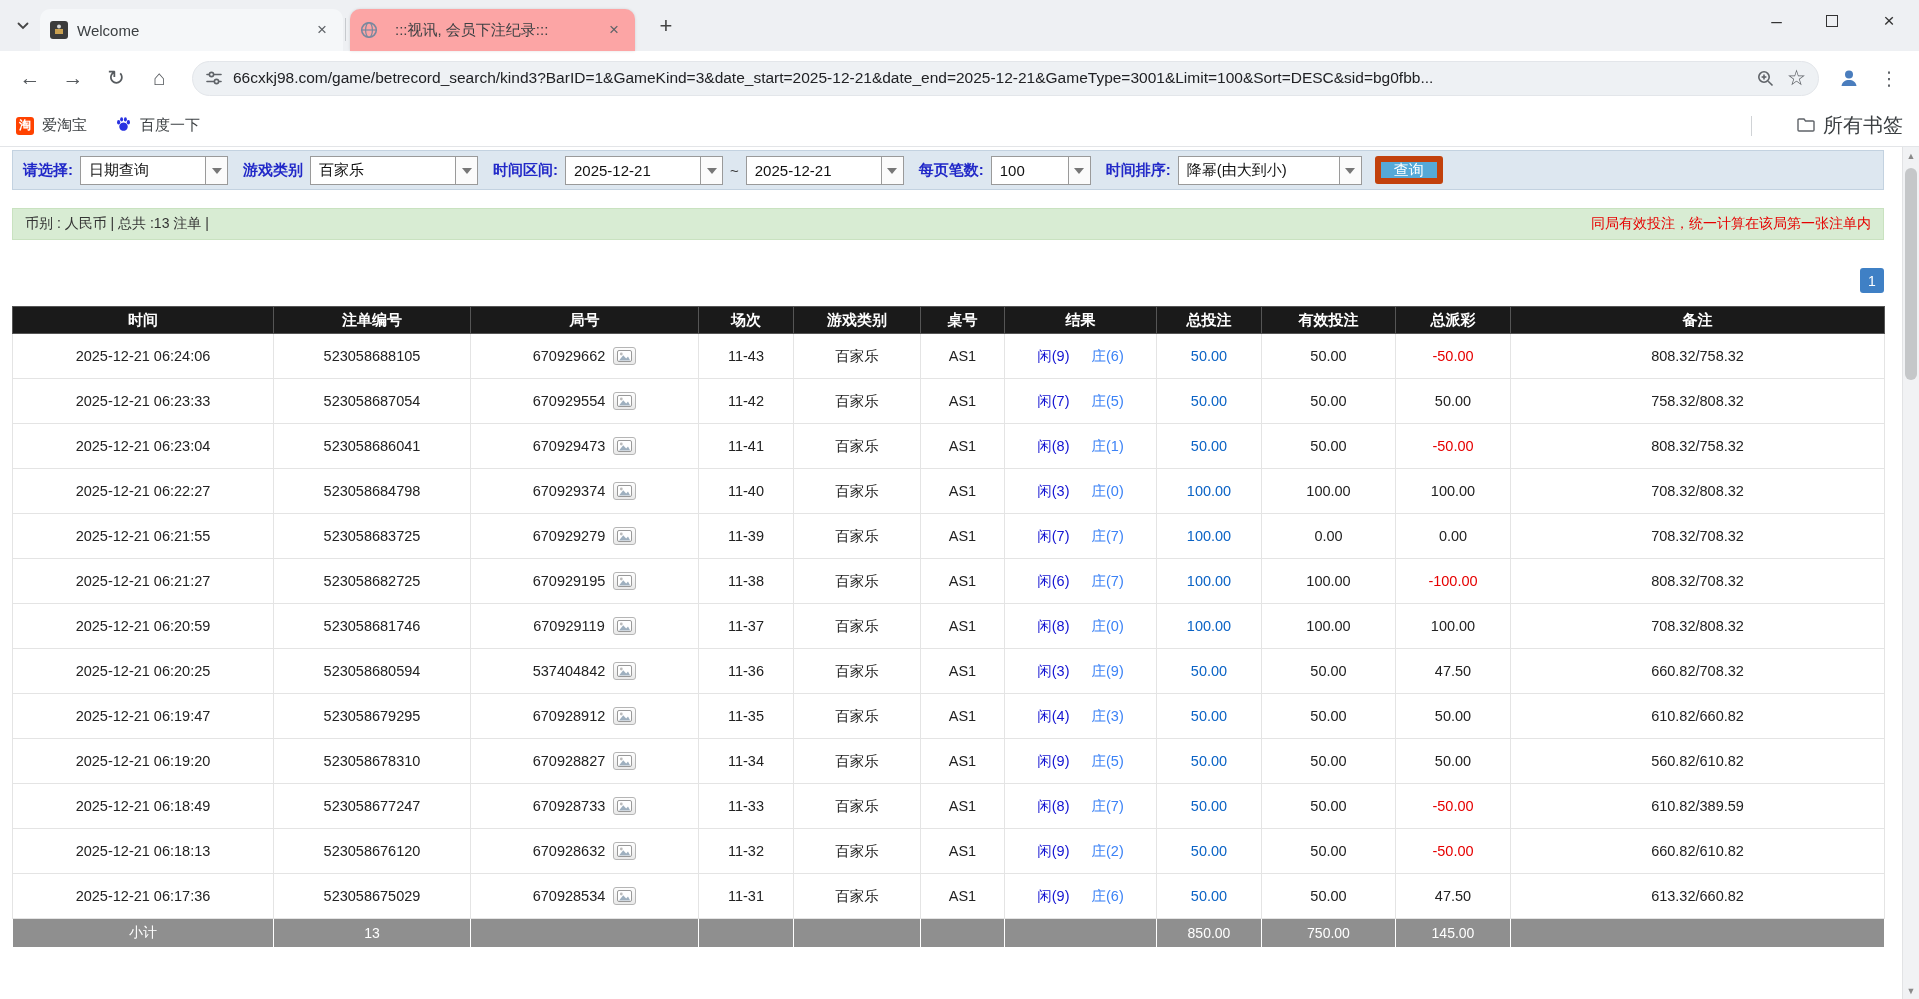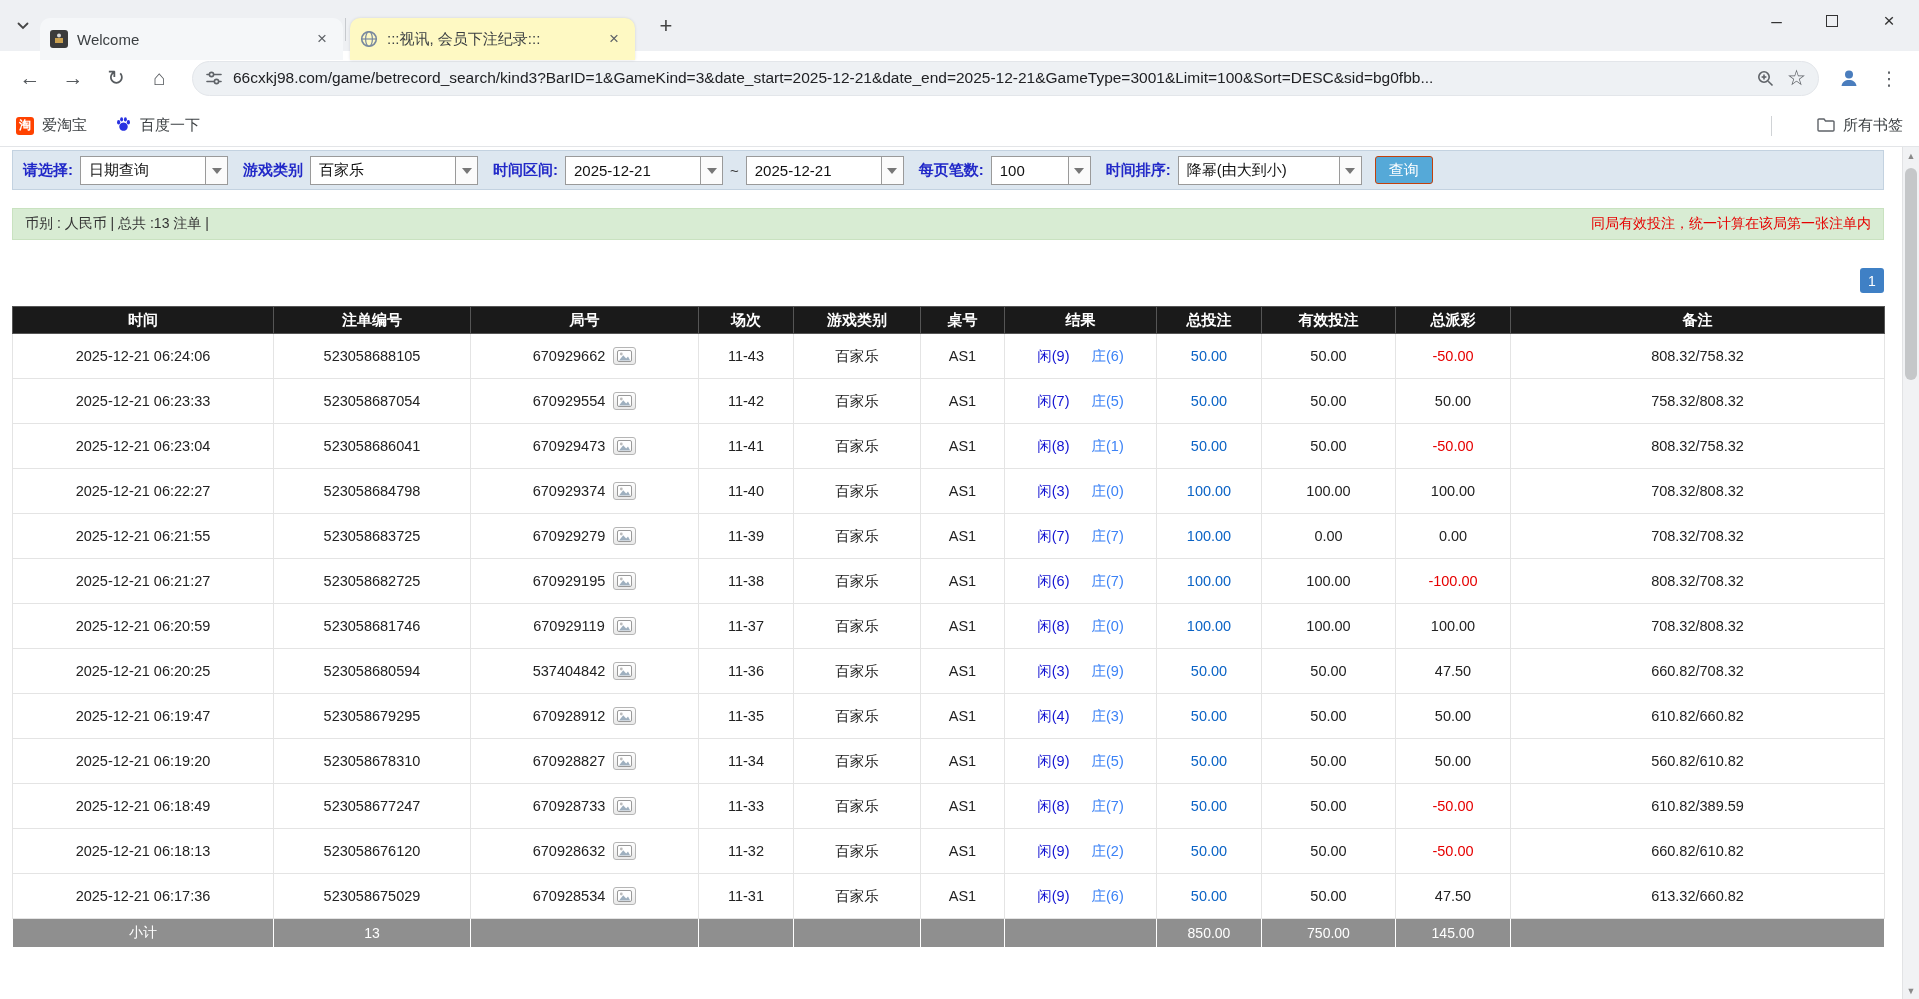--- a/index.html
+++ b/index.html
@@ -2,23 +2,23 @@
 <html lang="zh"><head>
 <meta charset="utf-8">
 <style>
   * { margin:0; padding:0; box-sizing:border-box; }
   html,body { width:1919px; height:999px; background:#fff; font-family:"Liberation Sans",sans-serif; overflow:hidden; }
   .browser { position:relative; width:1919px; height:999px; background:#fff; }
 
   
   .tabstrip { position:relative; height:51px; background:#eef0f3; }
   .tab-search { position:absolute; left:10px; top:13px; width:26px; height:26px; border-radius:50%; display:flex; align-items:center; justify-content:center; }
-  .tab { position:absolute; top:18px; height:42px; border-radius:10px 10px 0 0; display:flex; align-items:center; padding:0 10px; }
+  .tab { position:absolute; top:9px; height:42px; border-radius:10px 10px 0 0; display:flex; align-items:center; padding:0 10px; }
   .tab-1 { left:40px; width:303px; background:#f5f7f9; }
-  .tab-2 { left:350px; width:285px; background:#fef9c3; box-shadow:0 0 3px rgba(0,0,0,.12); }
+  .tab-2 { left:350px; width:285px; background:#fca5a5; box-shadow:0 0 3px rgba(0,0,0,.12);gap:8px; }
   .tab-sep { position:absolute; left:345px; top:18px; width:1px; height:23px; background:#c6c9cd; }
   .tab-fav { width:18px; height:18px; margin-right:9px; flex:none; display:flex; align-items:center; justify-content:center; }
   .tab-title { flex:1; font-size:15px; color:#3c4043; white-space:nowrap; overflow:hidden; text-overflow:ellipsis; }
   .tab-close { width:22px; height:22px; margin-left:6px; flex:none; display:flex; align-items:center; justify-content:center; font-size:17px; color:#5f6368; border-radius:50%; }
   .newtab-btn { position:absolute; left:652px; top:12px; width:28px; height:28px; border-radius:50%; display:flex; align-items:center; justify-content:center; font-size:22px; color:#444; }
   .wc { position:absolute; top:0; height:42px; width:55px; display:flex; align-items:center; justify-content:center; font-size:19px; color:#333; }
   .wc-min { left:1749px; } .wc-max { left:1804px; } .wc-close { left:1859px; width:60px; }
   .wc-square { width:12px; height:12px; border:1.5px solid #333; display:inline-block; }
 
   
@@ -30,34 +30,34 @@
   .star-glyph { font-size:19px; color:#5f6368; }
   .profile-btn,.menu-btn { width:40px; height:40px; border-radius:50%; display:flex; align-items:center; justify-content:center; flex:none; }
   .menu-btn { font-size:19px; color:#5f6368; }
 
   
   .bookmarksbar { height:42px; background:#fff; border-bottom:1px solid #e3e5e8; display:flex; align-items:center; padding:0 16px; }
   .bm { display:flex; align-items:center; gap:8px; margin-right:28px; font-size:15px; color:#3c4043; }
   .bm-badge { width:18px; height:18px; background:#ff4200; color:#fff; border-radius:3px; font-size:12px; font-weight:bold; display:flex; align-items:center; justify-content:center; }
   .bm-spacer { flex:1; }
   .bm-divider { width:1px; height:20px; background:#d0d3d6; margin-right:16px; }
-  .bm-all { display:flex; align-items:center; gap:8px; font-size:15px; color:#3c4043;margin-left:29px; }
+  .bm-all { display:flex; align-items:center; gap:8px; font-size:20px; color:#3c4043;margin-left:29px; }
 
   
   .page { position:relative; width:1919px; background:#fff; }
   .filterbar { margin:3px 0 0 12px; width:1872px; height:40px; background:#dde7f0; border:1px solid #c3d2e0; display:flex; align-items:center; padding:0 10px; gap:7px; }
   .f-label { color:#2128c8; font-weight:bold; font-size:15px; white-space:nowrap; margin-left:8px; }
   .f-label:first-child { margin-left:0; }
   .sel { display:flex; align-items:stretch; height:29px; background:#fff; border:1px solid #9a9a9a; flex:none; }
   .sel-val { display:flex; align-items:center; padding:8px 8px; font-size:15px; color:#111; flex:1; white-space:nowrap; overflow:hidden; }
   .sel-arrow { width:22px; border-left:1px solid #9a9a9a; background:#fbfbfb; display:flex; align-items:center; justify-content:center; }
   .sel-arrow::after { content:""; border:5px solid transparent; border-top:6px solid #777; margin-top:6px; }
   .w1{width:148px}.w2{width:168px}.w3{width:158px}.w4{width:158px}.w5{width:100px}.w6{width:184px}
   .tilde { color:#333; font-size:15px; }
-  .search-btn { height:28px; padding:0 13px; background:#55a9d8; border:1px solid #c2410c; border-radius:3px; color:#fff; font-size:15px; display:flex; align-items:center; margin-left:6px; }
+  .search-btn { height:28px; padding:0 13px; background:#55a9d8; border:6px solid #c2410c; border-radius:3px; color:#fff; font-size:15px; display:flex; align-items:center; margin-left:6px; }
 
   .summarybar { margin:18px 0 0 12px; width:1872px; height:32px; background:#d8ecd3; border:1px solid #c9e2c0; display:flex; align-items:center; justify-content:space-between; padding:0 12px; font-size:14px; }
   .summary-left { color:#333; }
   .summary-right { color:#e60000; }
 
   .pager-row { margin:28px 0 0 12px; width:1872px; display:flex; justify-content:flex-end; }
   .page-btn { width:24px; height:25px; background:#3f80c5; border-radius:3px; color:#fff; font-size:14px; display:flex; align-items:center; justify-content:center; }
 
   table.bet-table { margin:13px 0 0 12px; width:1872px; border-collapse:collapse; table-layout:fixed; }
   .bet-table thead th { background:#1a1a1a; color:#fff; font-weight:bold; font-size:15px; height:27px; border:1px solid #555; text-align:center; }

